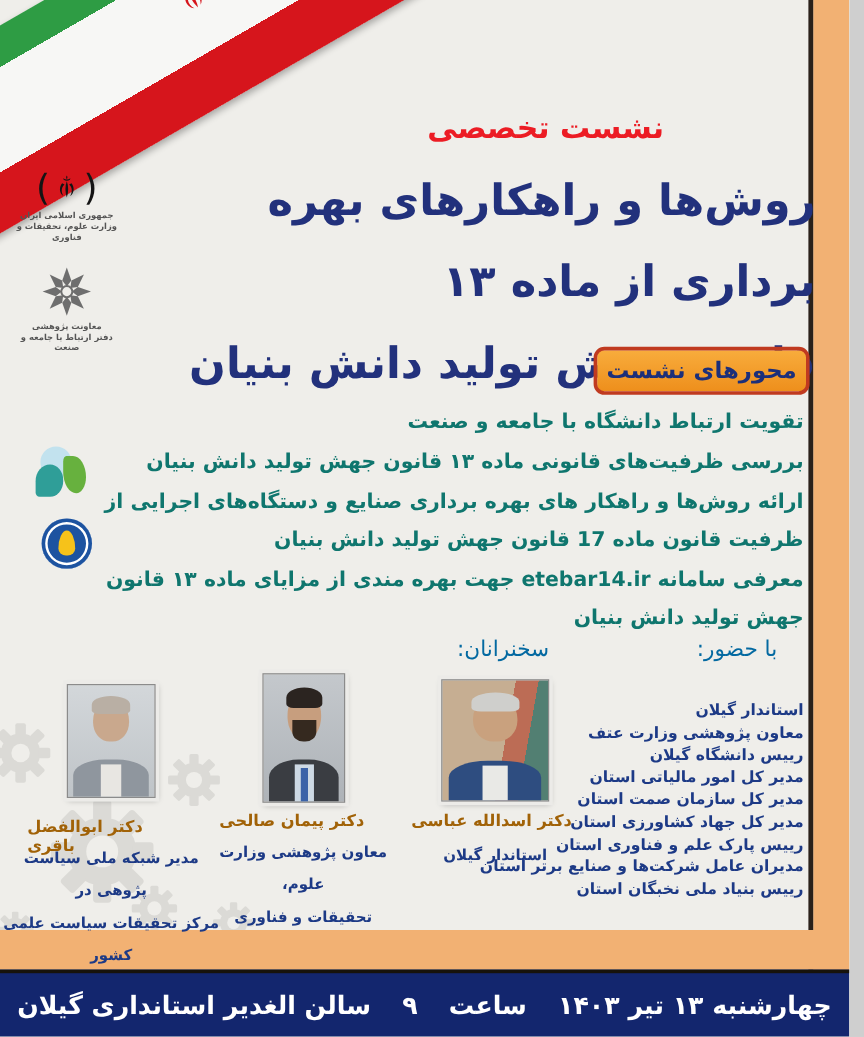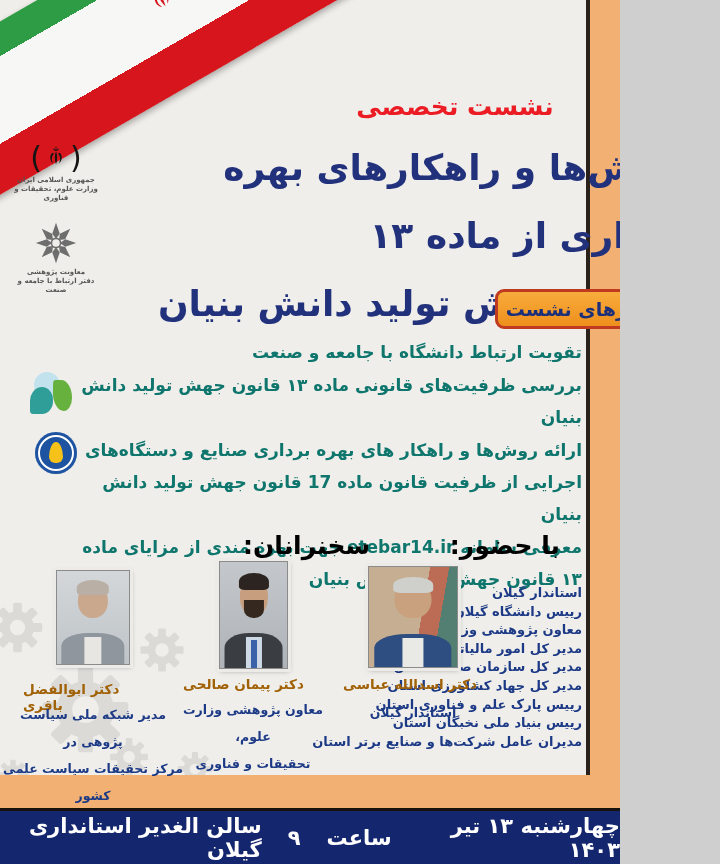--- a/index.html
+++ b/index.html
@@ -1,17 +1,17 @@
 <!DOCTYPE html>
 <html lang="fa"><head>
 <meta charset="utf-8">
 <style>
   html,body{margin:0;padding:0;background:#cfcfcf;}
   .poster{
-    position:relative;width:620px;height:864px;overflow:hidden;
+    position:relative;width:708px;height:864px;overflow:hidden;
     background:#EFEEEA;direction:rtl;
     font-family:"DejaVu Sans",sans-serif;
   }
   
   .side-strip{position:absolute;top:0;right:0;width:30px;height:808px;background:#F2B173;}
   .strip-line{position:absolute;top:0;right:30px;width:4px;height:808px;background:#2A211A;}
   .bottom-band{position:absolute;left:0;bottom:56px;width:100%;height:33px;background:#F2B173;}
   .footer-bar{
     position:absolute;left:0;bottom:0;width:100%;height:56px;background:#13266E;
     border-top:3px solid #17130C;box-sizing:border-box;
@@ -53,21 +53,21 @@
     position:absolute;top:289px;left:495px;width:180px;height:40px;box-sizing:border-box;
     background:linear-gradient(#F8AC3C,#EE8F1C);
     border:3px solid #C03A20;border-radius:9px;
     display:flex;align-items:center;justify-content:center;
     color:#1C2F7A;font-weight:bold;font-size:19px;
   }
   .topics-list{position:absolute;top:336px;right:38px;left:58px;margin:0;padding:0;
     list-style:none;color:#0f766e;font-size:17px;font-weight:bold;text-align:right;}
   .topics-list li{line-height:32px;margin-bottom:1px;}
   
-  .red-heading{position:absolute;top:531px;font-size:25px;font-weight:bold;color:#000000;}
+  .red-heading{position:absolute;top:531px;font-size:18px;font-weight:normal;color:#0369a1;}
   .attendees-heading{right:60px;}
   .speakers-heading{right:250px;}
   .attendees-list{position:absolute;top:584px;right:38px;width:310px;margin:0;padding:0;
     list-style:none;text-align:right;font-size:13px;font-weight:bold;color:#1D3A86;line-height:18.6px;}
   .photo{position:absolute;box-sizing:border-box;border:1px solid #8b8b8b;overflow:hidden;
     box-shadow:0 0 0 3px #ECEBE8,1px 2px 5px rgba(0,0,0,.35);background:var(--bg);}
   .av-head{position:absolute;left:50%;transform:translateX(-50%);top:13%;width:42%;height:38%;
     background:var(--skin);border-radius:50% 50% 46% 46%;}
   .av-hair{position:absolute;left:50%;transform:translateX(-50%);top:10%;width:45%;height:16%;
     background:var(--hair);border-radius:50% 50% 20% 20%;}
@@ -232,28 +232,28 @@
   <ul class="topics-list">
     <li>تقویت ارتباط دانشگاه با جامعه و صنعت</li>
     <li>بررسی ظرفیت‌های قانونی ماده ۱۳ قانون جهش تولید دانش بنیان</li>
     <li>ارائه روش‌ها و راهکار های بهره برداری صنایع و دستگاه‌های اجرایی از ظرفیت قانون ماده 17 قانون جهش تولید دانش بنیان</li>
     <li>معرفی سامانه etebar14.ir جهت بهره مندی از مزایای ماده ۱۳ قانون جهش تولید دانش بنیان</li>
   </ul>
 
   <div class="red-heading attendees-heading">با حضور:</div>
   <ul class="attendees-list">
     <li>استاندار گیلان</li>
+    <li>معاون پژوهشی وزارت عتف</li>
     <li>رییس دانشگاه گیلان</li>
-    <li>معاون پژوهشی وزارت عتف</li>
     <li>مدیر کل امور مالیاتی استان</li>
     <li>مدیر کل سازمان صمت استان</li>
     <li>مدیر کل جهاد کشاورزی استان</li>
     <li>رییس پارک علم و فناوری استان</li>
+    <li>مدیران عامل شرکت‌ها و صنایع برتر استان</li>
     <li>رییس بنیاد ملی نخبگان استان</li>
-    <li>مدیران عامل شرکت‌ها و صنایع برتر استان</li>
   </ul>
 
   <div class="red-heading speakers-heading">سخنرانان:</div>
 
   <div class="photo" id="photo-abbasi">
     <div class="av-head"></div>
       <div class="av-beard"></div>
       <div class="av-hair"></div>
     <div class="av-body"></div>
       <div class="av-shirt"></div>

